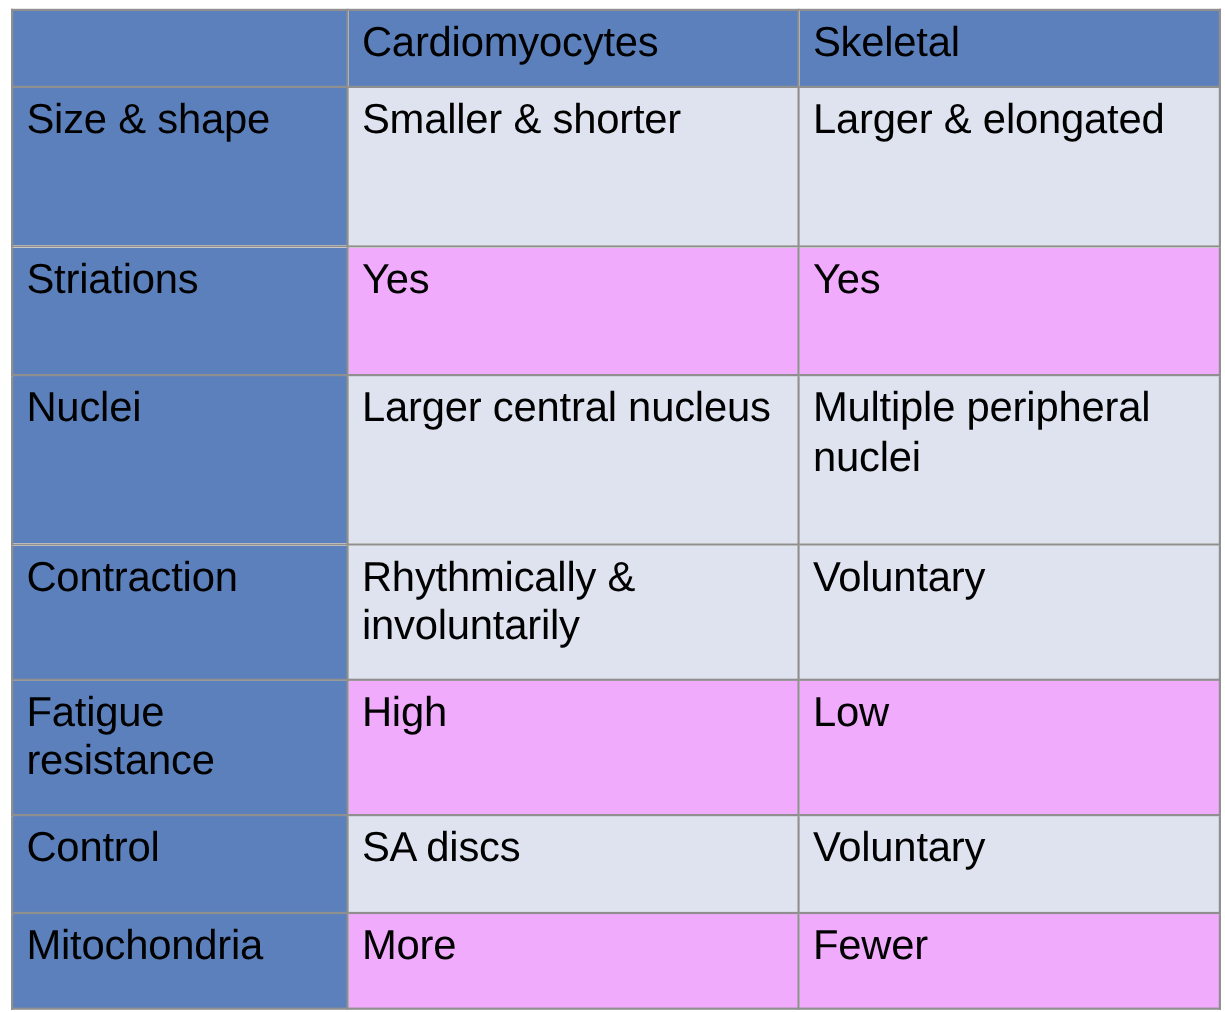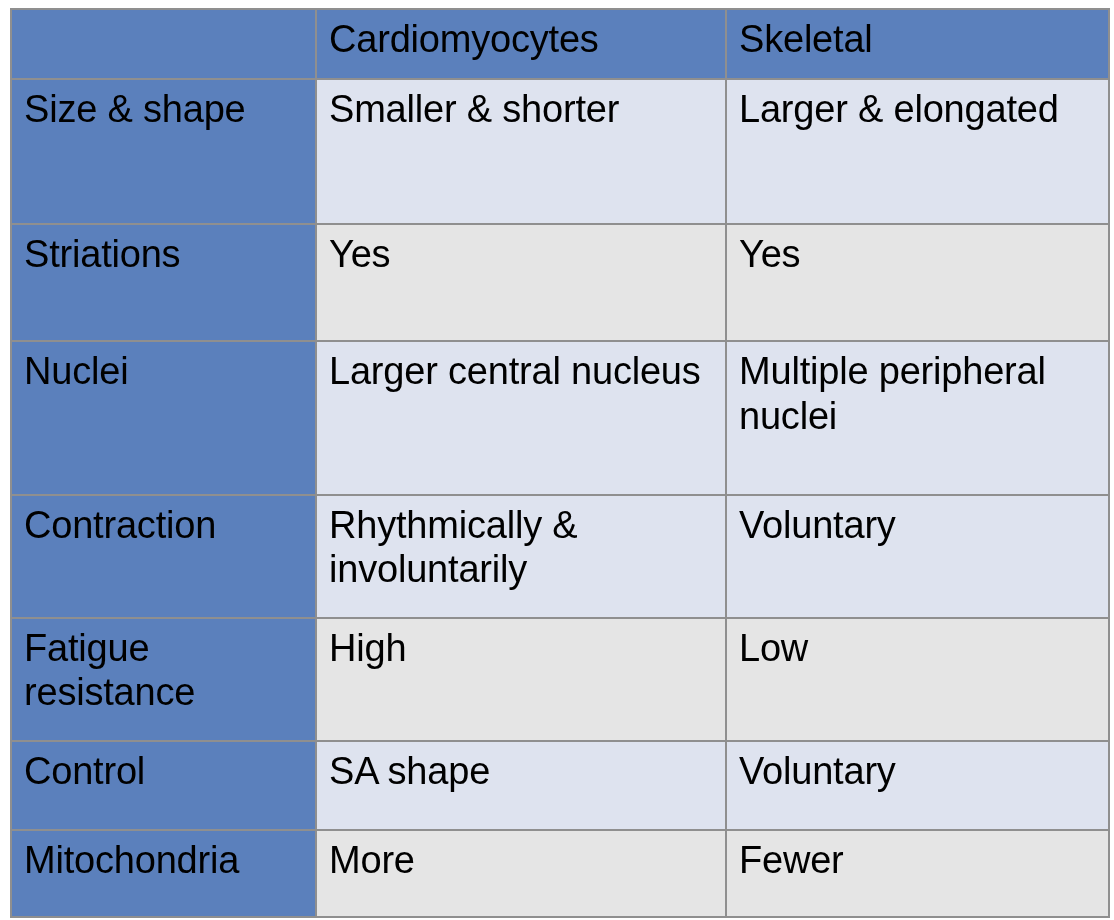--- a/index.html
+++ b/index.html
@@ -59,21 +59,21 @@
   }
   tr.header-row th.blank-corner { background: #5b80bc; }
 
   
   td.row-label {
     background: #5b80bc;
   }
 
   
   td.band-light { background: #dee3ef; }
-  td.band-white { background: #e5e5e5; }
+  td.band-white { background: #f0abfc; }
 
   
   tr.r0 { height: 70px; }
   tr.r1 { height: 122px; }
   tr.r2 { height: 99px; }
   tr.r3 { height: 129px; }
   tr.r4 { height: 120px; }
   tr.r5 { height: 93px; }
   tr.r6 { height: 94px; }
   tr.r7 { height: 75px; }
@@ -117,21 +117,21 @@
         <td class="band-light">Rhythmically &amp; involuntarily</td>
         <td class="band-light">Voluntary</td>
       </tr>
       <tr class="r6">
         <td class="row-label">Fatigue resistance</td>
         <td class="band-white">High</td>
         <td class="band-white">Low</td>
       </tr>
       <tr class="r7">
         <td class="row-label">Control</td>
-        <td class="band-light">SA shape</td>
+        <td class="band-light">SA discs</td>
         <td class="band-light">Voluntary</td>
       </tr>
       <tr class="r8">
         <td class="row-label">Mitochondria</td>
         <td class="band-white">More</td>
         <td class="band-white">Fewer</td>
       </tr>
     </tbody>
   </table>
 </div>

